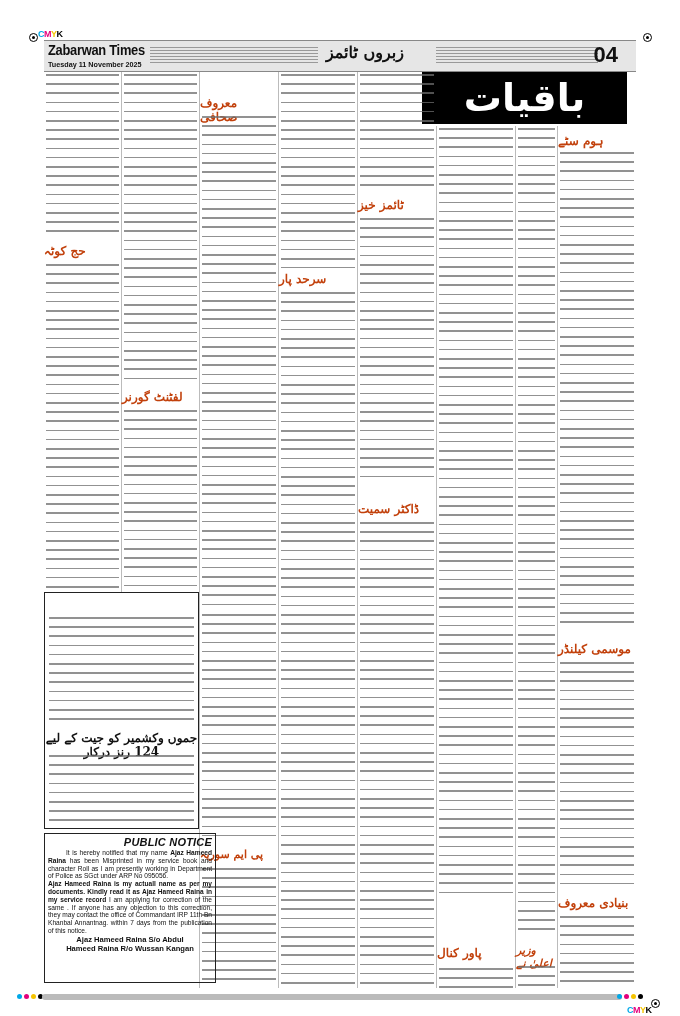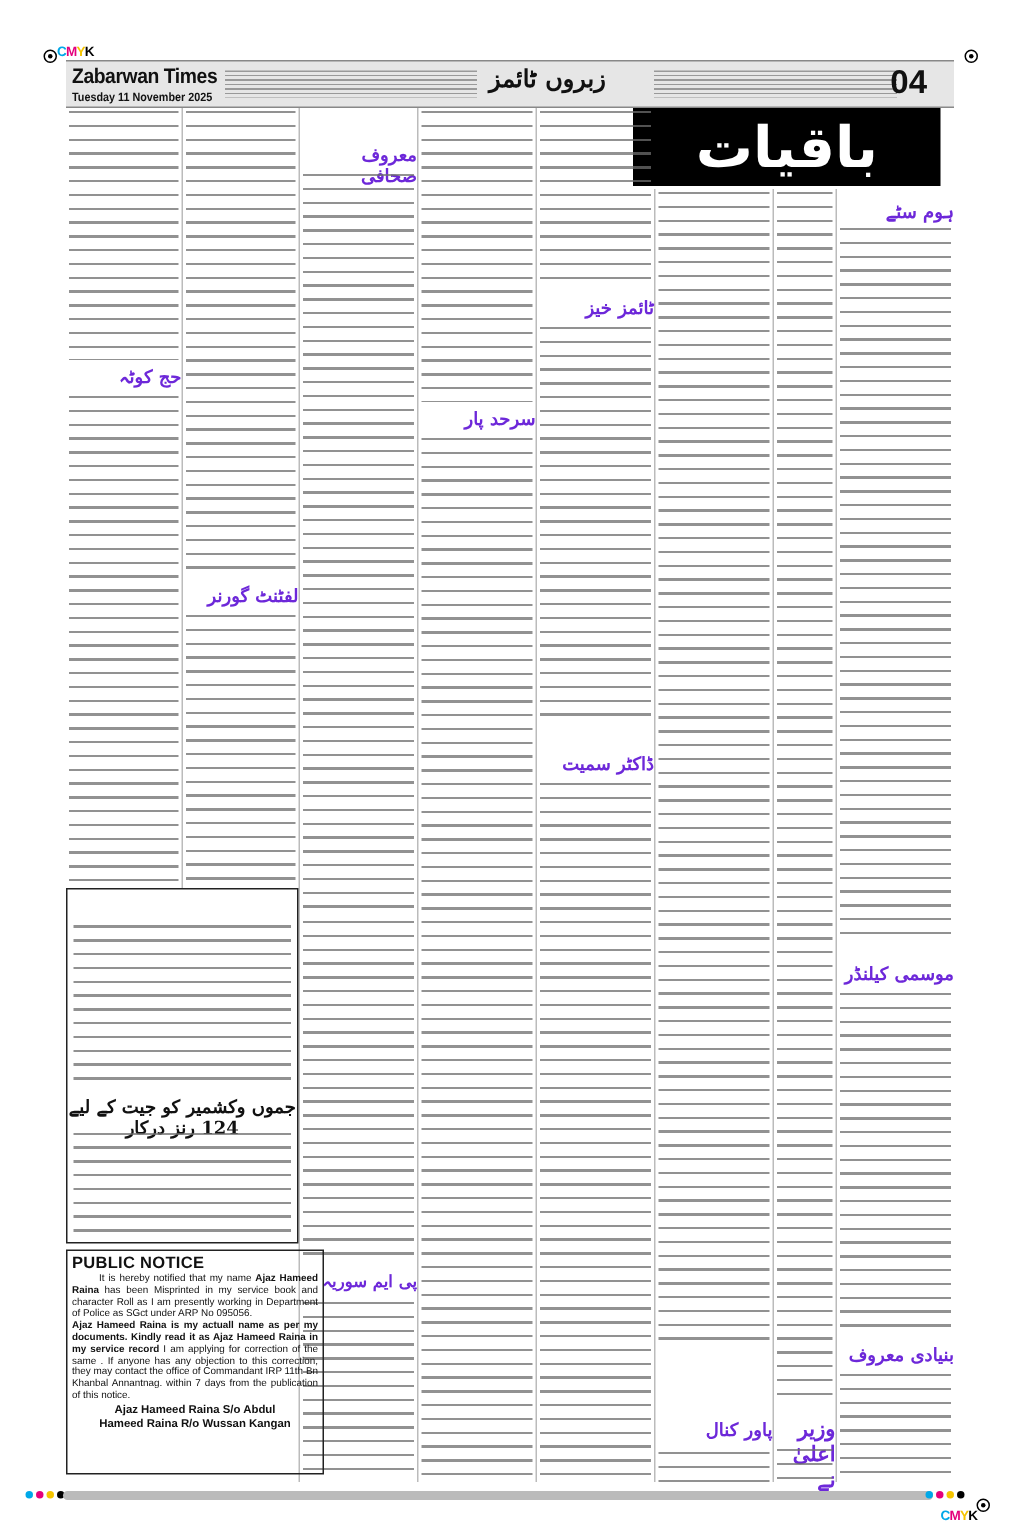--- a/index.html
+++ b/index.html
@@ -11,26 +11,26 @@
   .reg::after{content:"";position:absolute;left:2px;top:2px;width:3px;height:3px;background:#000;border-radius:50%;}
   .masthead{left:44px;top:40px;width:592px;height:30px;background:#e6e6e6;border-top:1px solid #888;border-bottom:1px solid #888;}
   .mh-title{position:absolute;left:4px;top:1px;font-family:"Liberation Sans",sans-serif;font-weight:bold;font-size:14px;letter-spacing:-0.3px;color:#111;transform:scaleX(0.92);transform-origin:left;}
   .mh-date{position:absolute;left:4px;top:19px;font-family:"Liberation Sans",sans-serif;font-weight:bold;font-size:8px;color:#111;transform:scaleX(0.9);transform-origin:left;}
   .mh-lines{position:absolute;top:6px;height:18px;background:repeating-linear-gradient(to bottom,#999 0,#999 1px,transparent 1px,transparent 3px);}
   .mh-urdu{position:absolute;left:282px;top:2px;font-family:"DejaVu Serif",serif;font-size:16px;font-weight:bold;direction:rtl;color:#111;}
   .mh-page{position:absolute;right:18px;top:1px;font-family:"Liberation Sans",sans-serif;font-weight:bold;font-size:22px;color:#111;}
   .banner{left:422px;top:72px;width:205px;height:52px;background:#000;color:#fff;display:flex;align-items:center;justify-content:center;font-family:"DejaVu Sans",sans-serif;font-weight:bold;font-size:38px;direction:rtl;}
   .col{position:absolute;}
   .txt{position:absolute;left:2px;right:2px;background:repeating-linear-gradient(to bottom,transparent 0,transparent 2px,#6d6d6d 2px,#6d6d6d 3.6px,transparent 3.6px,transparent 9.2px);opacity:.75;}
-  .head{position:absolute;left:0;right:0;text-align:right;font-family:"DejaVu Serif",serif;font-weight:bold;font-size:12px;direction:rtl;color:#6d28d9;}
+  .head{position:absolute;left:0;right:0;text-align:left;font-family:"DejaVu Serif",serif;font-weight:bold;font-size:12px;direction:rtl;color:#c2410c;}
   .vrule{position:absolute;width:1px;background:#bbb;}
   .boxed{position:absolute;border:1.5px solid #222;box-sizing:border-box;}
   .urdu-box-head{position:absolute;left:0;right:0;text-align:center;direction:rtl;font-family:"DejaVu Serif",serif;font-weight:bold;font-size:11px;}
   .notice{left:44px;top:833px;width:172px;height:150px;border:1.5px solid #222;box-sizing:border-box;padding:2px 3px;font-family:"Liberation Sans",sans-serif;font-size:6.6px;line-height:7.8px;text-align:justify;color:#111;}
-  .notice h3{margin:0 0 1px 0;text-align:left;font-size:11px;line-height:12px;font-weight:bold;letter-spacing:0.2px;}
+  .notice h3{margin:0 0 1px 0;text-align:right;font-size:11px;line-height:12px;font-weight:bold;letter-spacing:0.2px;font-style:italic;}
   .notice p{margin:0;}
   .notice .b{font-weight:bold;}
   .notice .sig{text-align:center;font-weight:bold;font-size:7.6px;line-height:9px;}
   .footbar{left:44px;top:994px;width:592px;height:6px;background:#bbb;border-radius:3px;}
   .dots{display:flex;gap:2px;position:absolute;}
   .dots span{width:5px;height:5px;border-radius:50%;display:block;}
 </style>
 </head>
 <body>
 
@@ -98,21 +98,21 @@
 </div>
 
 <div class="col" style="left:437px;top:126px;width:78px;height:862px;">
   <div class="txt" style="top:0;height:770px;"></div>
   <div class="head" style="top:820px;">پاور کنال</div>
   <div class="txt" style="top:840px;height:22px;"></div>
 </div>
 
 <div class="col" style="left:516px;top:126px;width:41px;height:862px;">
   <div class="txt" style="top:0;height:810px;"></div>
-  <div class="head" style="top:818px;font-size:14px;">وزیر اعلیٰ نے</div>
+  <div class="head" style="top:818px;font-size:11px;font-style:italic;">وزیر اعلیٰ نے</div>
   <div class="txt" style="top:838px;height:24px;"></div>
 </div>
 
 <div class="col" style="left:558px;top:126px;width:78px;height:862px;">
   <div class="head" style="top:8px;">ہوم سٹے</div>
   <div class="txt" style="top:24px;height:476px;"></div>
   <div class="head" style="top:516px;">موسمی کیلنڈر</div>
   <div class="txt" style="top:534px;height:228px;"></div>
   <div class="head" style="top:770px;">بنیادی معروف</div>
   <div class="txt" style="top:788px;height:74px;"></div>

